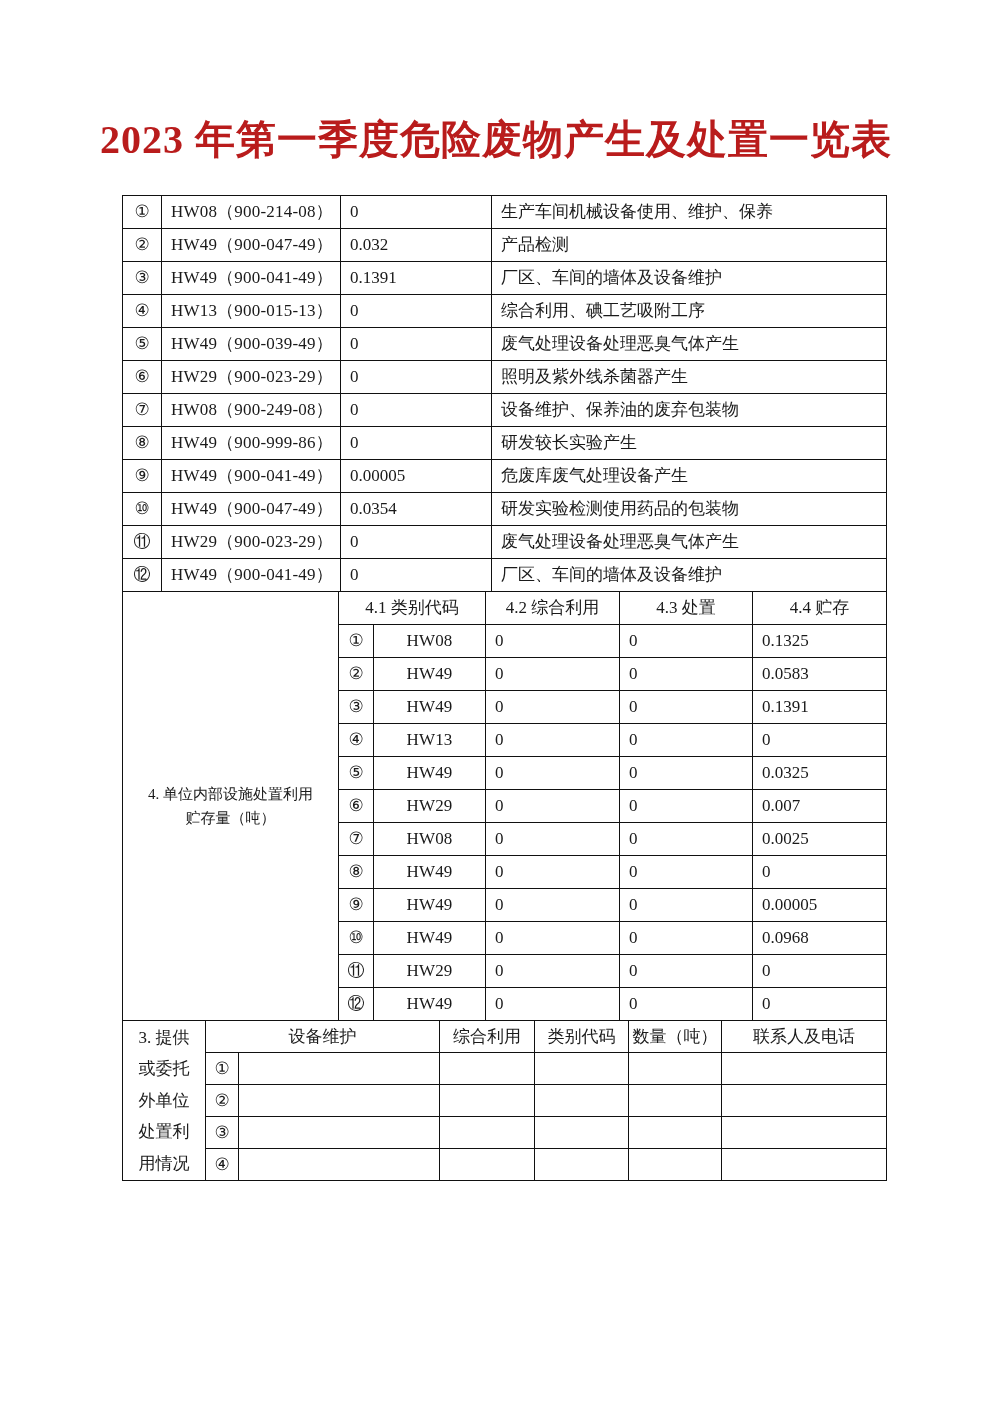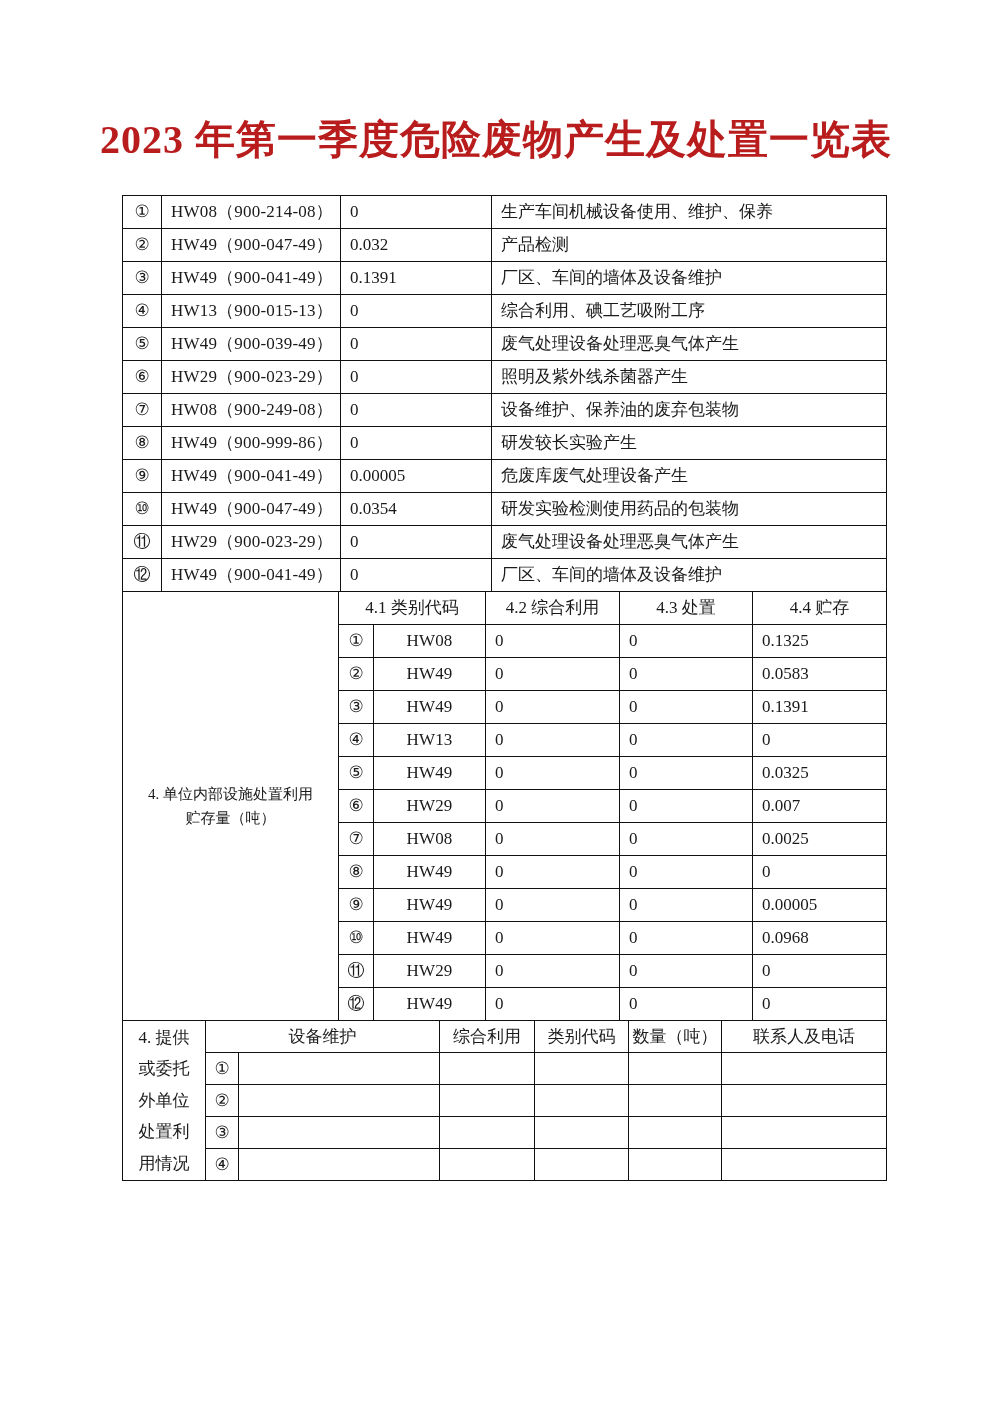--- a/index.html
+++ b/index.html
@@ -272,21 +272,21 @@
           <col style="width:33px">
           <col style="width:201px">
           <col style="width:95px">
           <col style="width:94px">
           <col style="width:93px">
           <col style="width:165px">
       </colgroup>
       <tbody>
           <tr class="r5">
         <td rowspan="5" class="label5">
-          <div>4. 提供</div>
+          <div>3. 提供</div>
           <div>或委托</div>
           <div>外单位</div>
           <div>处置利</div>
           <div>用情况</div>
         </td>
         <td colspan="2" class="c">设备维护</td>
         <td class="c">综合利用</td>
         <td class="c">类别代码</td>
         <td class="c">数量（吨）</td>
         <td class="c">联系人及电话</td>

